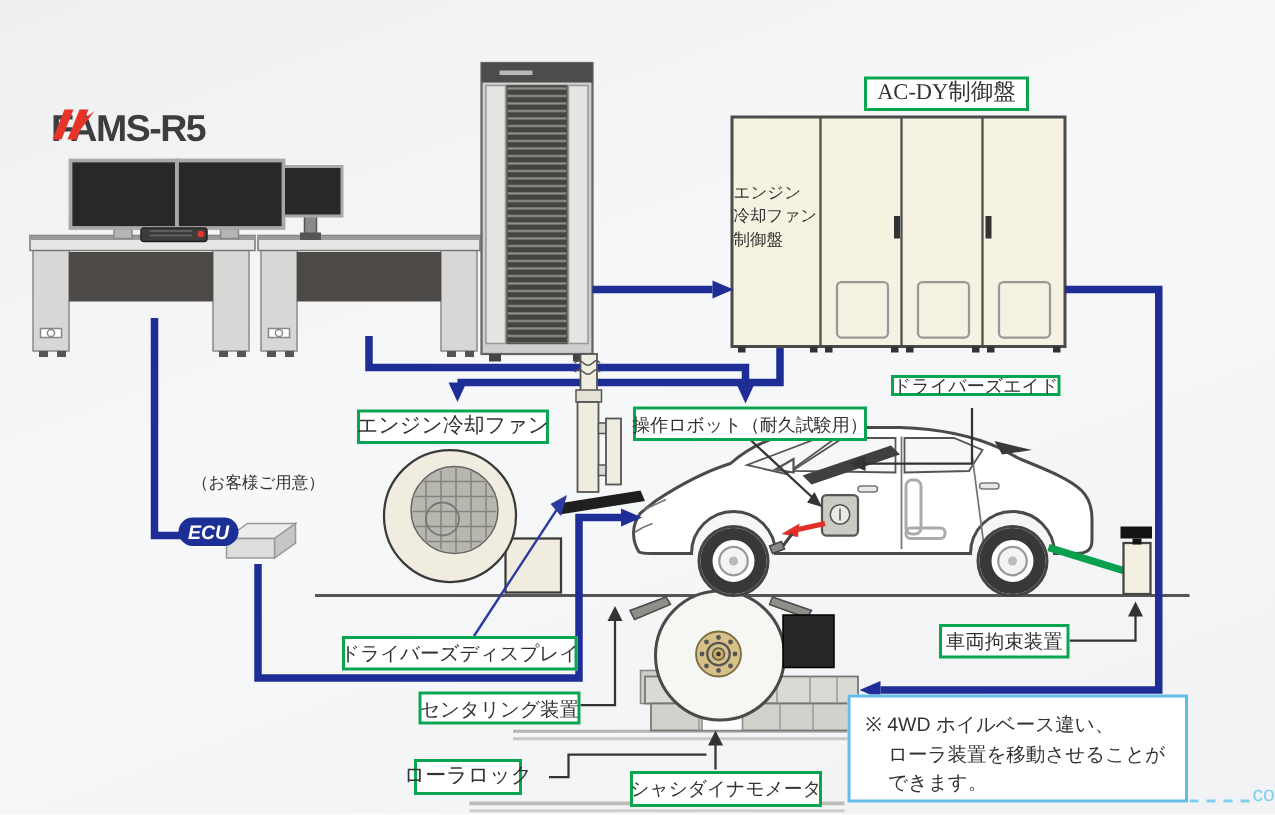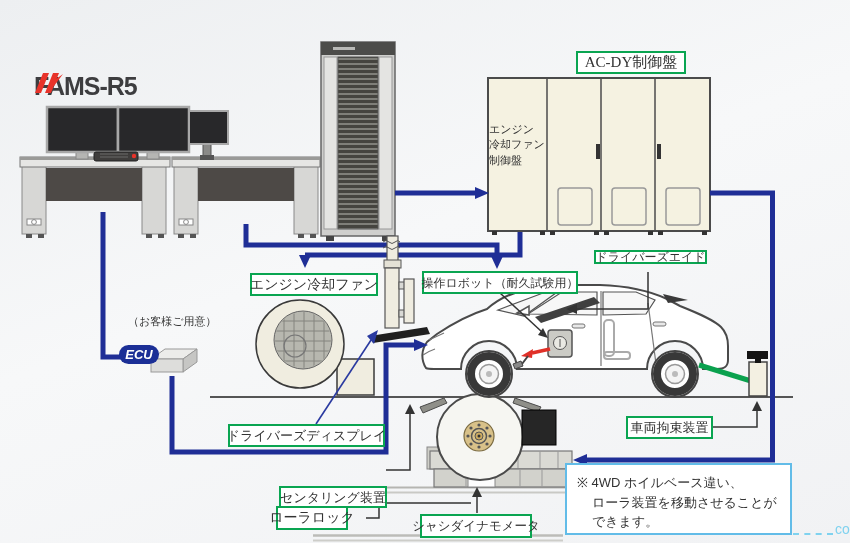--- a/index.html
+++ b/index.html
@@ -322,33 +322,33 @@
   </div>
 
   <div class="glabel" style="left:576px;top:51px;width:110px;height:23px;font-size:15px;">AC-DY制御盤</div>
 
   <div class="panel-text">
     <div>エンジン</div>
     <div>冷却ファン</div>
     <div>制御盤</div>
   </div>
 
-  <div class="glabel" style="left:250px;top:273px;width:128px;height:23px;font-size:14px;">エンジン冷却ファン</div>
+  <div class="glabel" style="left:238px;top:273px;width:128px;height:23px;font-size:14px;">エンジン冷却ファン</div>
 
   <div class="glabel" style="left:422px;top:271px;width:156px;height:23px;font-size:12px;">操作ロボット（耐久試験用）</div>
 
   <div class="glabel" style="left:594px;top:250px;width:113px;height:14px;font-size:12px;">ドライバーズエイド</div>
 
   <div class="glabel" style="left:228px;top:424px;width:157px;height:23px;font-size:13px;">ドライバーズディスプレイ</div>
 
-  <div class="glabel" style="left:279px;top:461px;width:108px;height:22px;font-size:13px;margin-top:25px;">センタリング装置</div>
+  <div class="glabel" style="left:279px;top:461px;width:108px;height:22px;font-size:13px;">センタリング装置</div>
 
   <div class="glabel" style="left:276px;top:506px;width:72px;height:24px;font-size:14px;">ローラロック</div>
 
-  <div class="glabel" style="left:420px;top:514px;width:112px;height:24px;font-size:12.5px;">シャシダイナモメータ</div>
+  <div class="glabel" style="left:420px;top:514px;width:128px;height:24px;font-size:12.5px;">シャシダイナモメータ</div>
 
   <div class="glabel" style="left:626px;top:416px;width:87px;height:23px;font-size:13px;">車両拘束装置</div>
 
   <div class="customer-note">（お客様ご用意）</div>
   <div class="ecu-badge">ECU</div>
 
   <div class="note-box">
     <div>※ 4WD ホイルベース違い、</div>
     <div class="indent">ローラ装置を移動させることができます。</div>
   </div>

